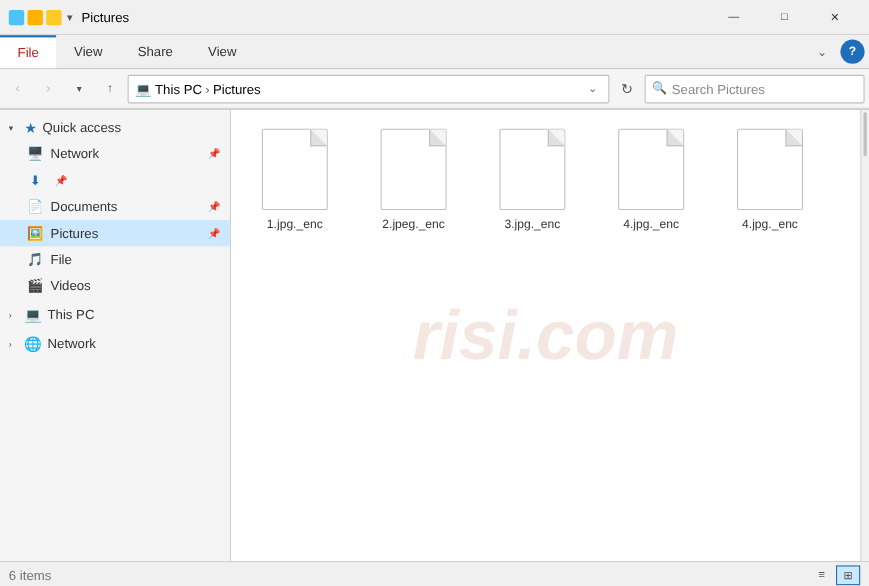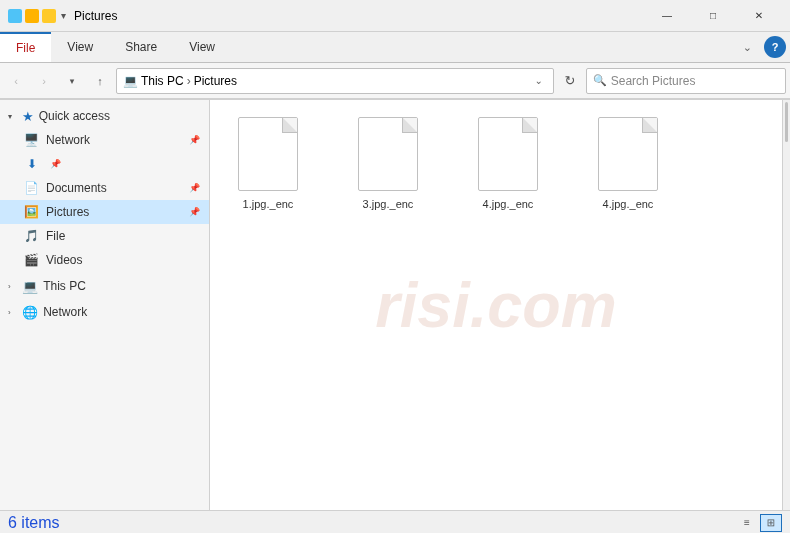--- a/index.html
+++ b/index.html
@@ -143,21 +143,21 @@
       color: rgba(210, 160, 140, 0.25);
       font-style: italic;
       font-weight: bold;
       white-space: nowrap;
       pointer-events: none;
       z-index: 0;
     }
     .files-grid {
       display: flex;
       flex-wrap: wrap;
-      gap: 20px;
+      gap: 8px;
       position: relative;
       z-index: 1;
     }
     .file-item {
       width: 100px;
       display: flex;
       flex-direction: column;
       align-items: center;
       padding: 6px 4px;
       cursor: pointer;
@@ -204,21 +204,21 @@
 
     
     .status-bar {
       height: 24px;
       background: #f0f0f0;
       border-top: 1px solid #d0d0d0;
       display: flex;
       align-items: center;
       padding: 0 8px;
     }
-    .status-text { font-size: 16px; color: #1d4ed8; flex: 1; }
+    .status-text { font-size: 12px; color: #737373; flex: 1; }
     .view-buttons { display: flex; gap: 2px; }
     .view-btn {
       width: 22px; height: 18px; display: flex; align-items: center; justify-content: center;
       cursor: pointer; color: #555; font-size: 10px; border: 1px solid transparent;
     }
     .view-btn.active { border: 1px solid #1e6fbb; background: #cce8ff; }
 
     .scrollbar-area {
       width: 8px;
       background: #f0f0f0;
@@ -364,20 +364,26 @@
     <div class="watermark">risi.com</div>
     <div class="files-grid">
 
       <div class="file-item">
         <div class="file-icon">
           <div class="file-page"></div>
         </div>
         <div class="file-name">1.jpg._enc</div>
       </div>
 
+      <div class="file-item">
+        <div class="file-icon">
+          <div class="file-page"></div>
+        </div>
+        <div class="file-name">2.jpeg._enc</div>
+      </div>
 
       <div class="file-item">
         <div class="file-icon">
           <div class="file-page"></div>
         </div>
         <div class="file-name">3.jpg._enc</div>
       </div>
 
       <div class="file-item">
         <div class="file-icon">

